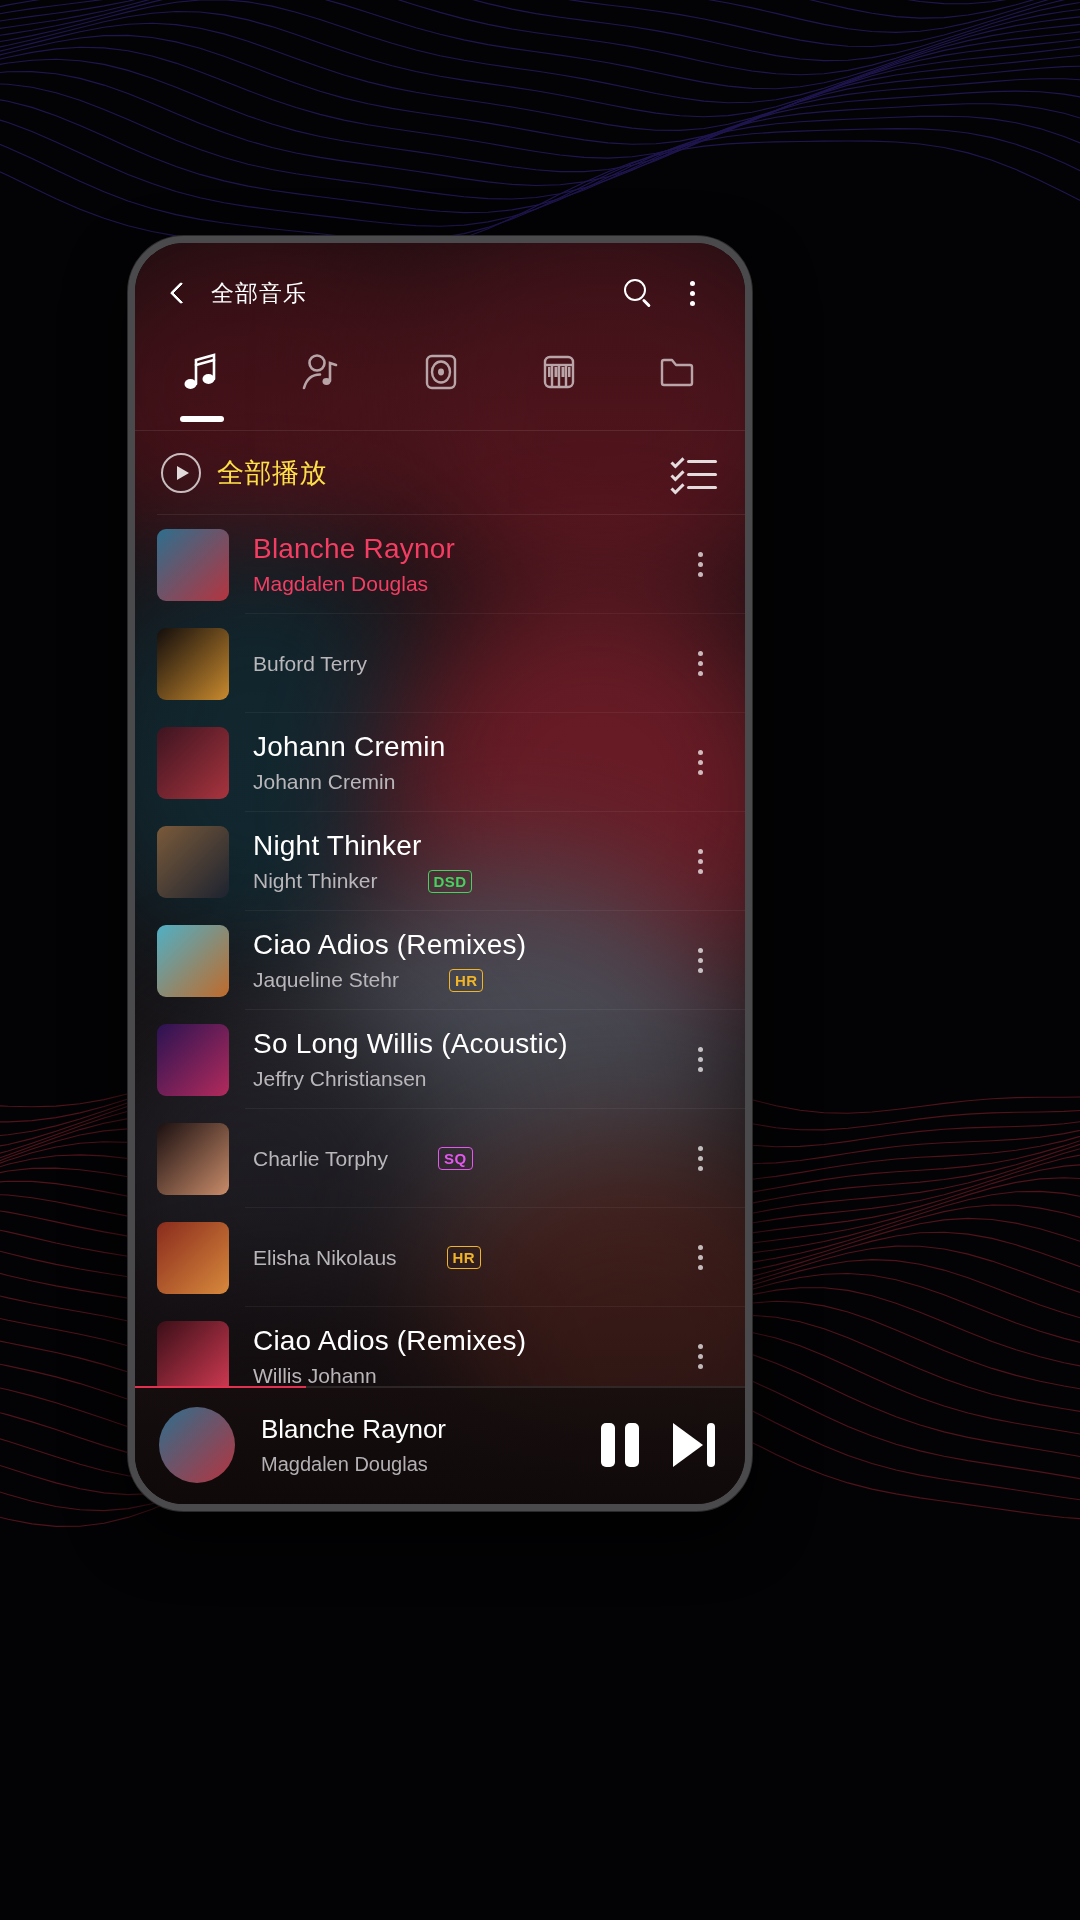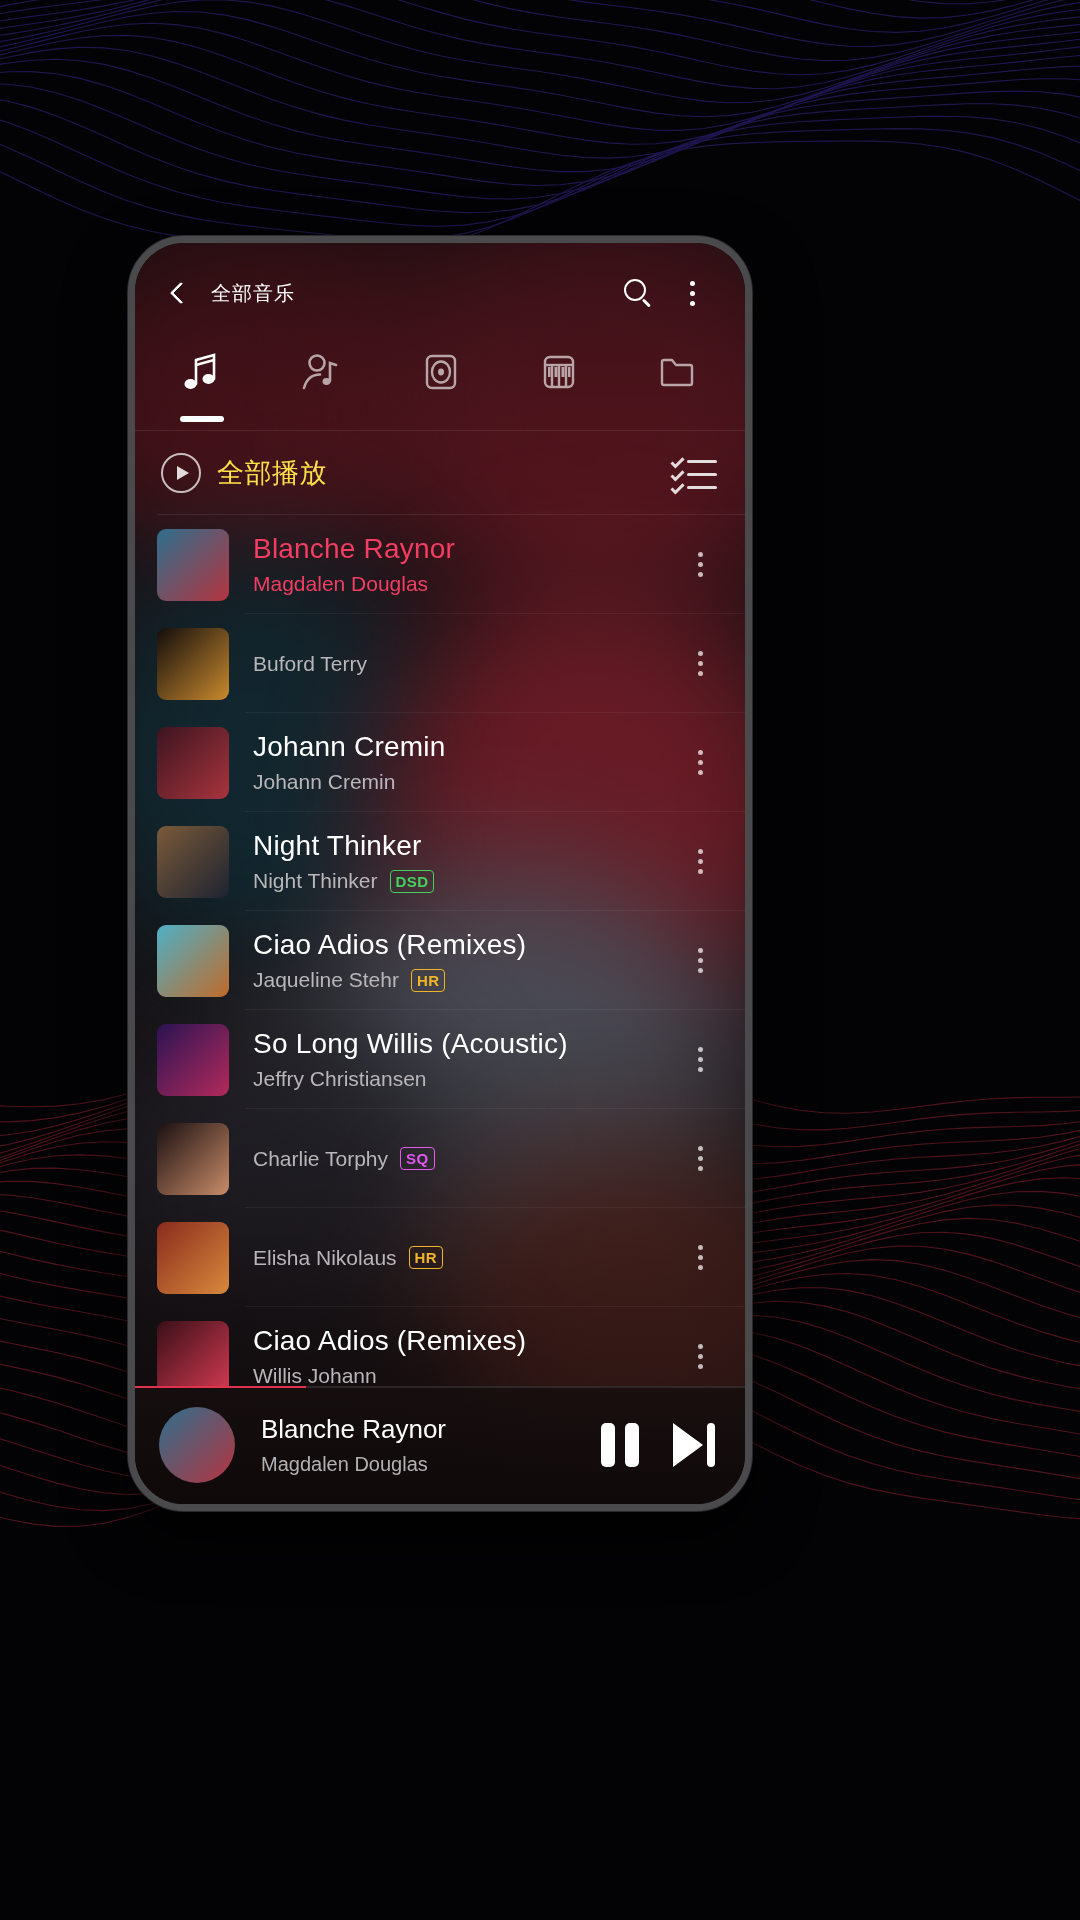--- a/index.html
+++ b/index.html
@@ -34,21 +34,21 @@
   .b7 { left:280px;  top:900px;  width:420px; height:400px; background:#6d3028; }
   .b8 { left:-60px;  top:1050px; width:400px; height:320px; background:#201518; }
   .scrim { position:absolute; inset:0; background:linear-gradient(180deg, rgba(14,10,11,.55) 0%, rgba(16,11,12,.30) 22%, rgba(14,10,11,.22) 60%, rgba(10,7,8,.72) 100%); }
 
   .app { position:absolute; inset:0; display:flex; flex-direction:column; }
 
   
   .appbar { position:relative; height:100px; display:flex; align-items:center; padding:0 26px 0 22px; flex:0 0 auto; }
   .back-btn { width:42px; height:42px; display:flex; align-items:center; justify-content:center; }
   .chev { width:16px; height:16px; border-left:3px solid #fff; border-bottom:3px solid #fff; transform:rotate(45deg); border-radius:2px; margin-left:5px; }
-  .title { color:#fff; font-size:20px; letter-spacing:1px; margin-left:12px; white-space:nowrap;font-family:Liberation Serif, serif; }
+  .title { color:#fff; font-size:23px; letter-spacing:1px; margin-left:12px; white-space:nowrap;font-family:Liberation Serif, serif; }
   .appbar-spacer { flex:1 1 auto; }
   .appbar-act { width:54px; height:54px; display:flex; align-items:center; justify-content:center; }
   .search-ic { position:relative; width:28px; height:28px; }
   .search-ic i { position:absolute; left:0; top:0; width:22px; height:22px; border:2.6px solid #fff; border-radius:50%; }
   .search-ic b { position:absolute; left:19px; top:19px; width:10px; height:2.6px; background:#fff; border-radius:2px; transform:rotate(45deg); transform-origin:left center; }
   .kebab { width:6px; display:flex; flex-direction:column; gap:5px; align-items:center; }
   .kebab span { width:5px; height:5px; border-radius:50%; background:#fff; }
 
   
   .tabs { height:88px; display:flex; align-items:flex-start; padding:0 8px; flex:0 0 auto; position:relative; }
@@ -75,21 +75,21 @@
   .list { flex:1 1 auto; overflow:hidden; }
   .track { height:99px; display:flex; align-items:center; padding:0 22px 0 22px; position:relative; }
   .track .sep { position:absolute; left:110px; right:0; bottom:0; height:1px; background:rgba(255,255,255,.055); }
   .cover { width:72px; height:72px; border-radius:9px; flex:0 0 auto; position:relative; overflow:hidden; }
   .cover .cg { position:absolute; inset:0; }
   .meta { flex:1 1 auto; min-width:0; margin-left:24px; display:flex; flex-direction:column; gap:7px; }
   .t-title { font-size:28px; color:#ffffff; white-space:nowrap; overflow:hidden; text-overflow:ellipsis; letter-spacing:.2px; }
   .t-sub { font-size:21px; color:#b9b6ba; display:flex; align-items:center; gap:12px; white-space:nowrap; }
   .track.playing .t-title { color:#f43d62; }
   .track.playing .t-sub   { color:#f43d62; }
-  .badge { font-size:15px; line-height:1; padding:3px 5px; border-radius:4px; border:1.6px solid currentColor; font-weight:bold; letter-spacing:.4px; }
+  .badge { font-size:15px; line-height:1; padding:3px 5px; border-radius:4px; border:1.6px solid currentColor; font-weight:bold; letter-spacing:.4px;margin-left:38px; }
   .t-kebab { width:46px; display:flex; flex-direction:column; gap:5px; align-items:center; justify-content:center; flex:0 0 auto; }
   .t-kebab span { width:5px; height:5px; border-radius:50%; background:rgba(255,255,255,.7); }
 
   
   .miniplayer { height:118px; flex:0 0 auto; position:relative; display:flex; align-items:center; padding:0 30px 0 24px; background:linear-gradient(180deg, rgba(22,14,14,.86), rgba(15,9,10,.96)); }
   .mp-progress { position:absolute; left:0; top:0; height:2px; width:100%; background:rgba(255,255,255,.10); }
   .mp-progress i { position:absolute; left:0; top:0; height:2px; background:#e0324f; }
   .mp-cover { width:76px; height:76px; border-radius:50%; overflow:hidden; position:relative; flex:0 0 auto; }
   .mp-meta { margin-left:26px; display:flex; flex-direction:column; gap:8px; flex:1 1 auto; min-width:0; }
   .mp-title { font-size:26px; color:#fff; white-space:nowrap; overflow:hidden; text-overflow:ellipsis; }

